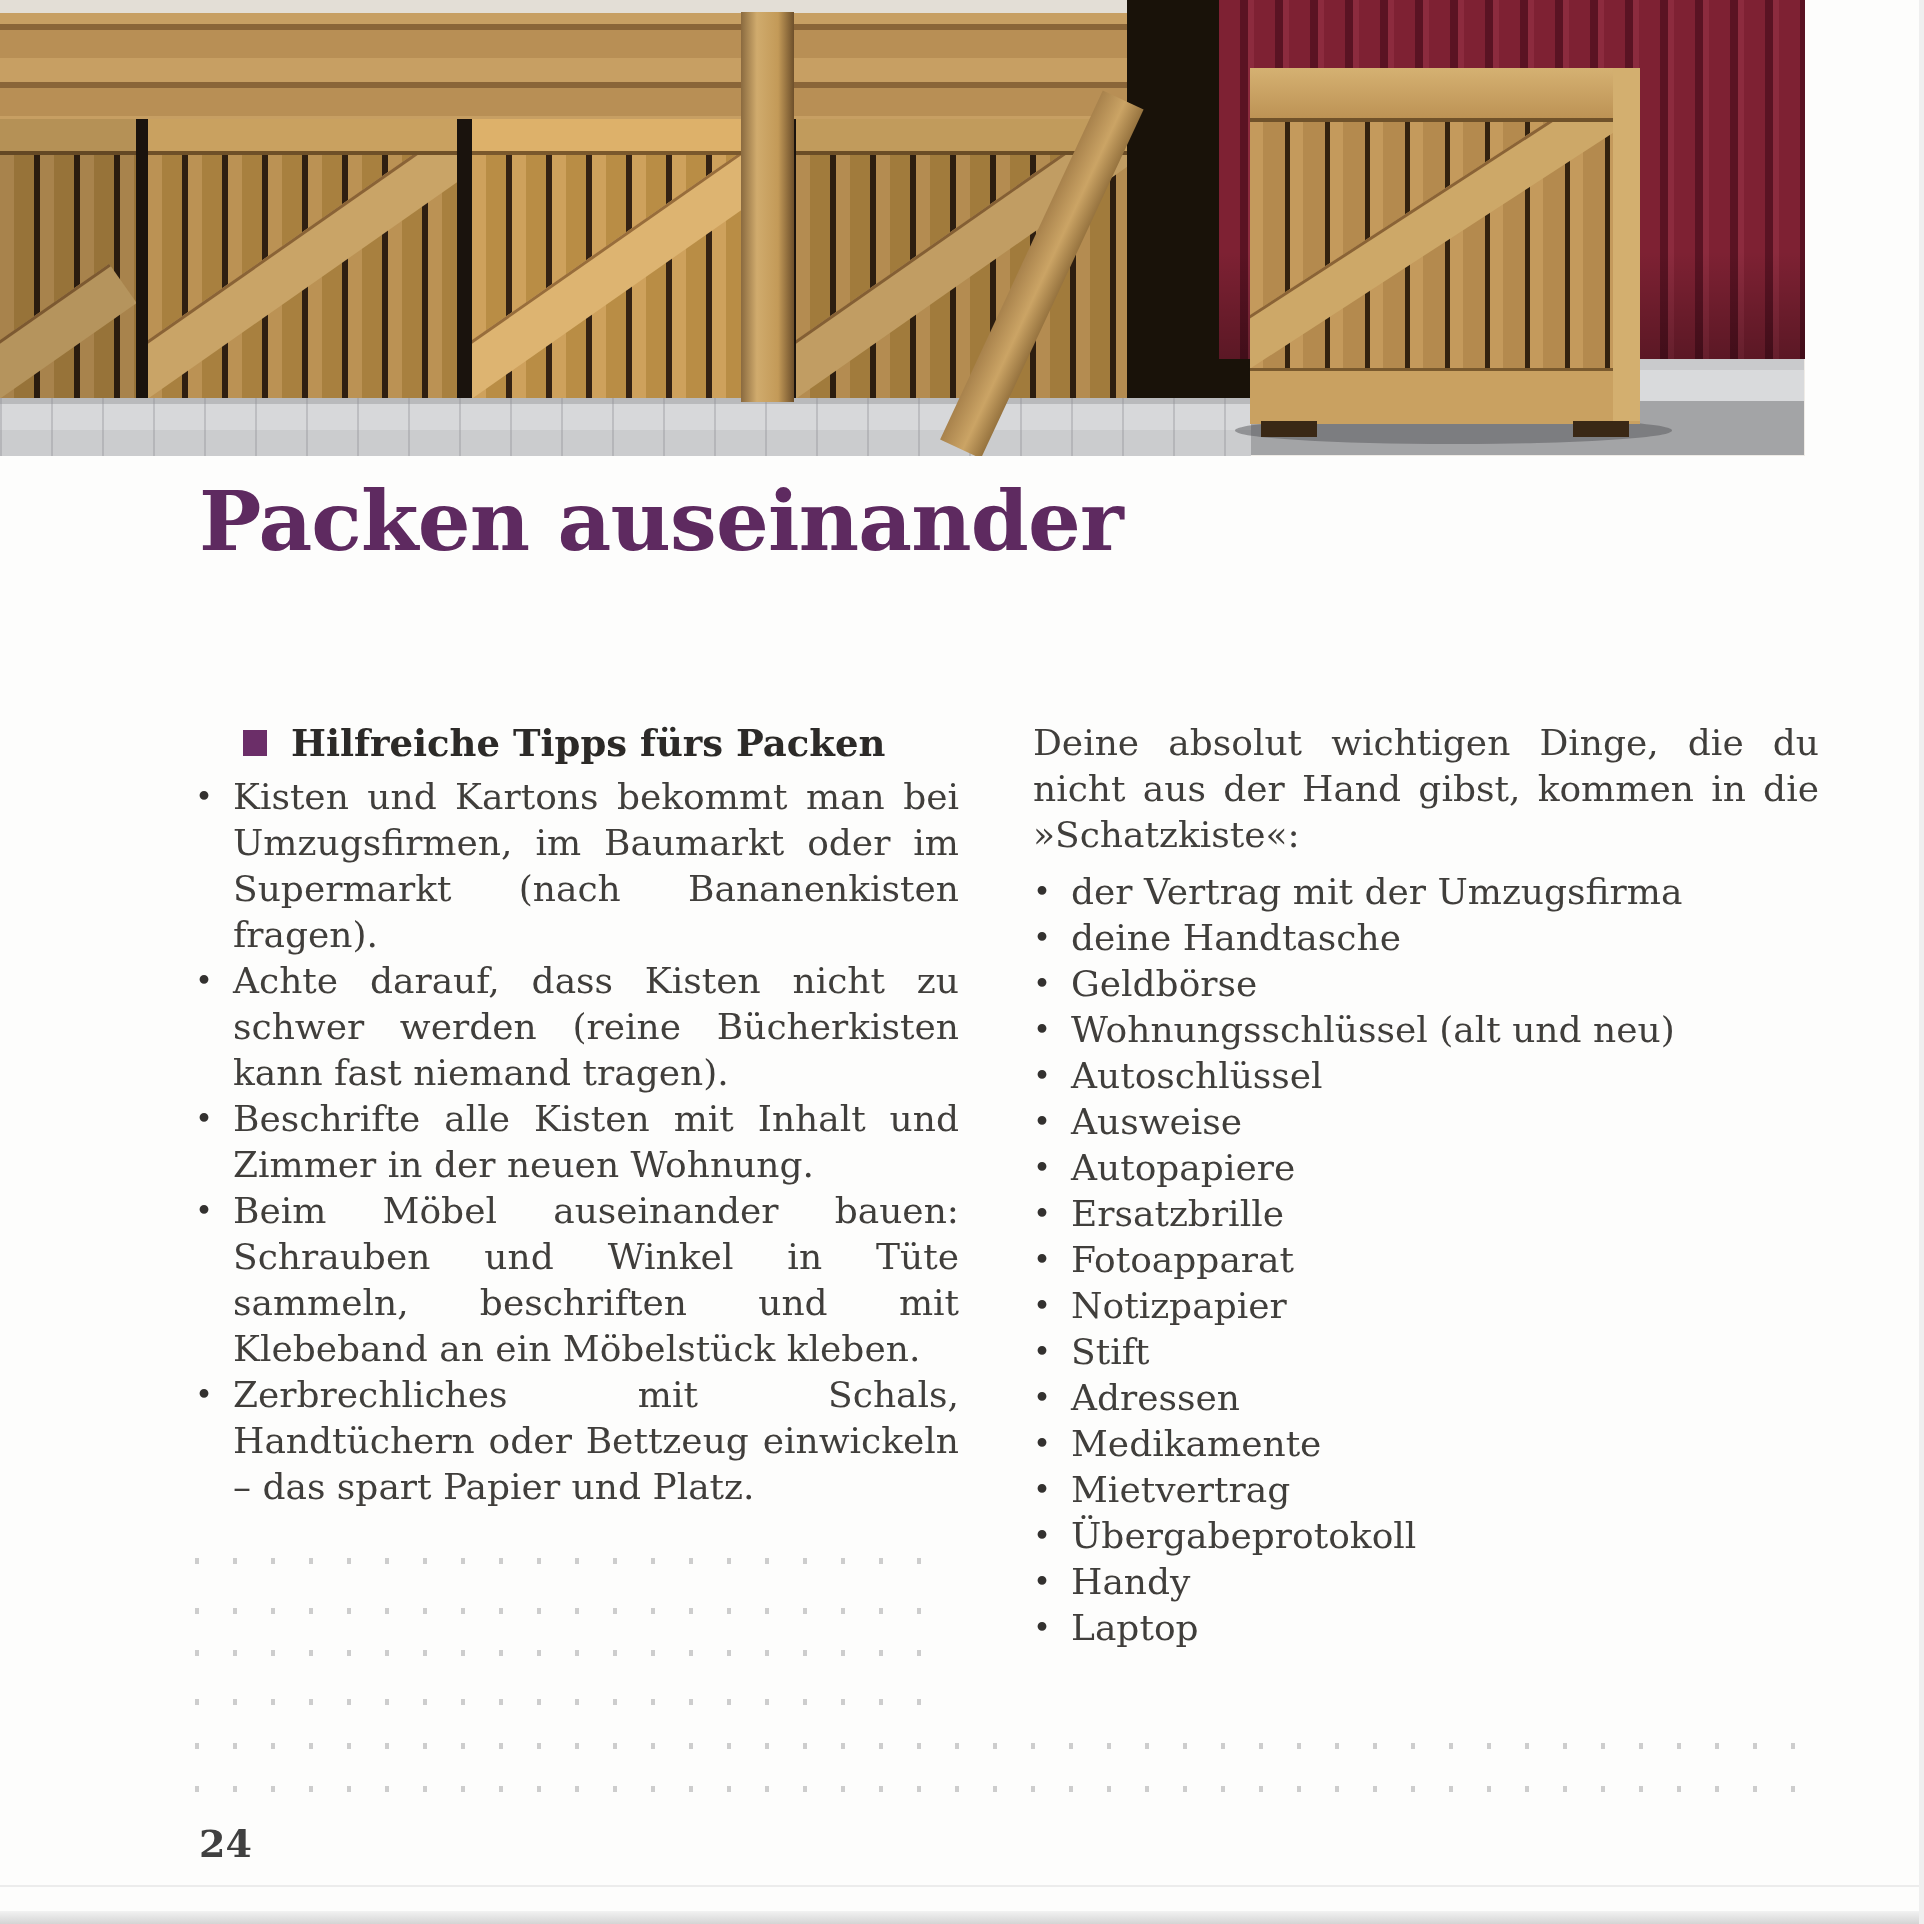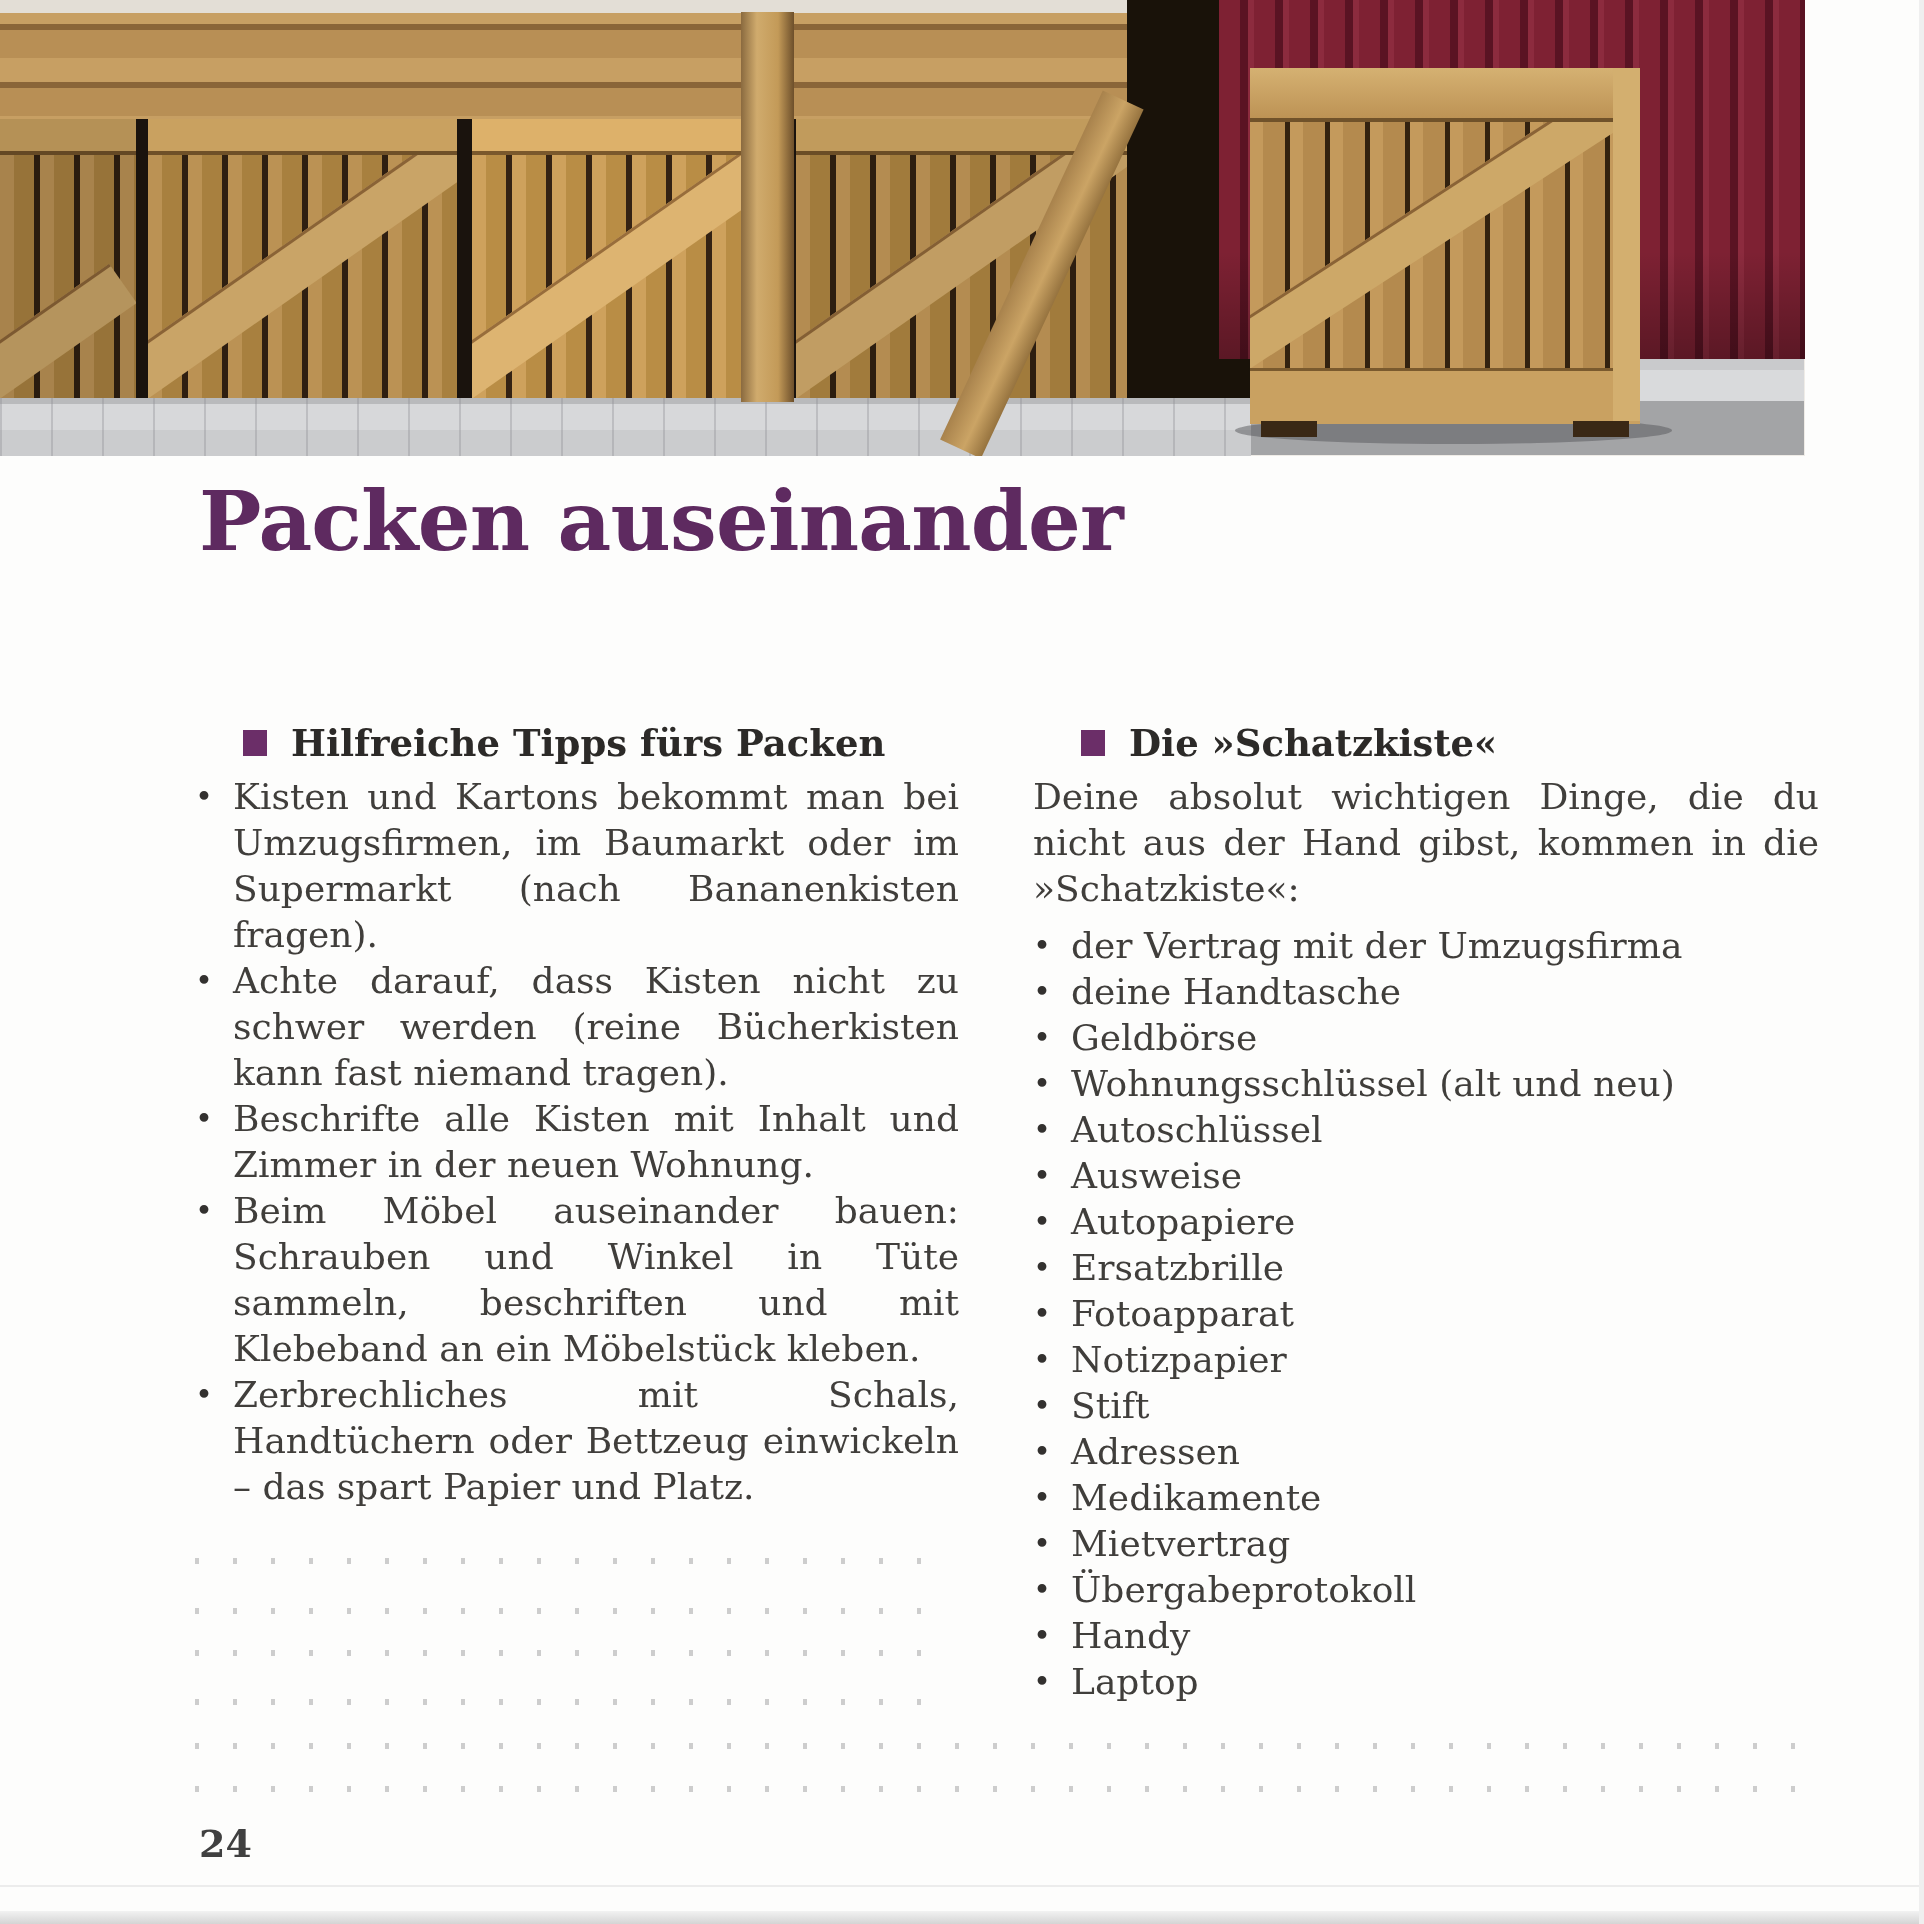--- a/index.html
+++ b/index.html
@@ -167,24 +167,20 @@
         </div>
 
         <div class="bullet-item">
           <span class="dot">•</span>
           <span class="bt">Zerbrechliches mit Schals, Handtüchern oder Bettzeug einwickeln – das spart Papier und Platz.</span>
         </div>
       </div>
   </section>
 
   <section class="col col-right">
-    <div class="subhead">
-      <span class="sq"></span>
-      <h2>Die »Schatzkiste«</h2>
-    </div>
     <p class="intro">Deine absolut wichtigen Dinge, die du nicht aus der Hand gibst, kommen in die »Schatzkiste«:</p>
     <div>
 
         <div class="bullet-item">
           <span class="dot">•</span>
           <span class="bt">der Vertrag mit der Umzugsfirma</span>
         </div>
 
         <div class="bullet-item">
           <span class="dot">•</span>

